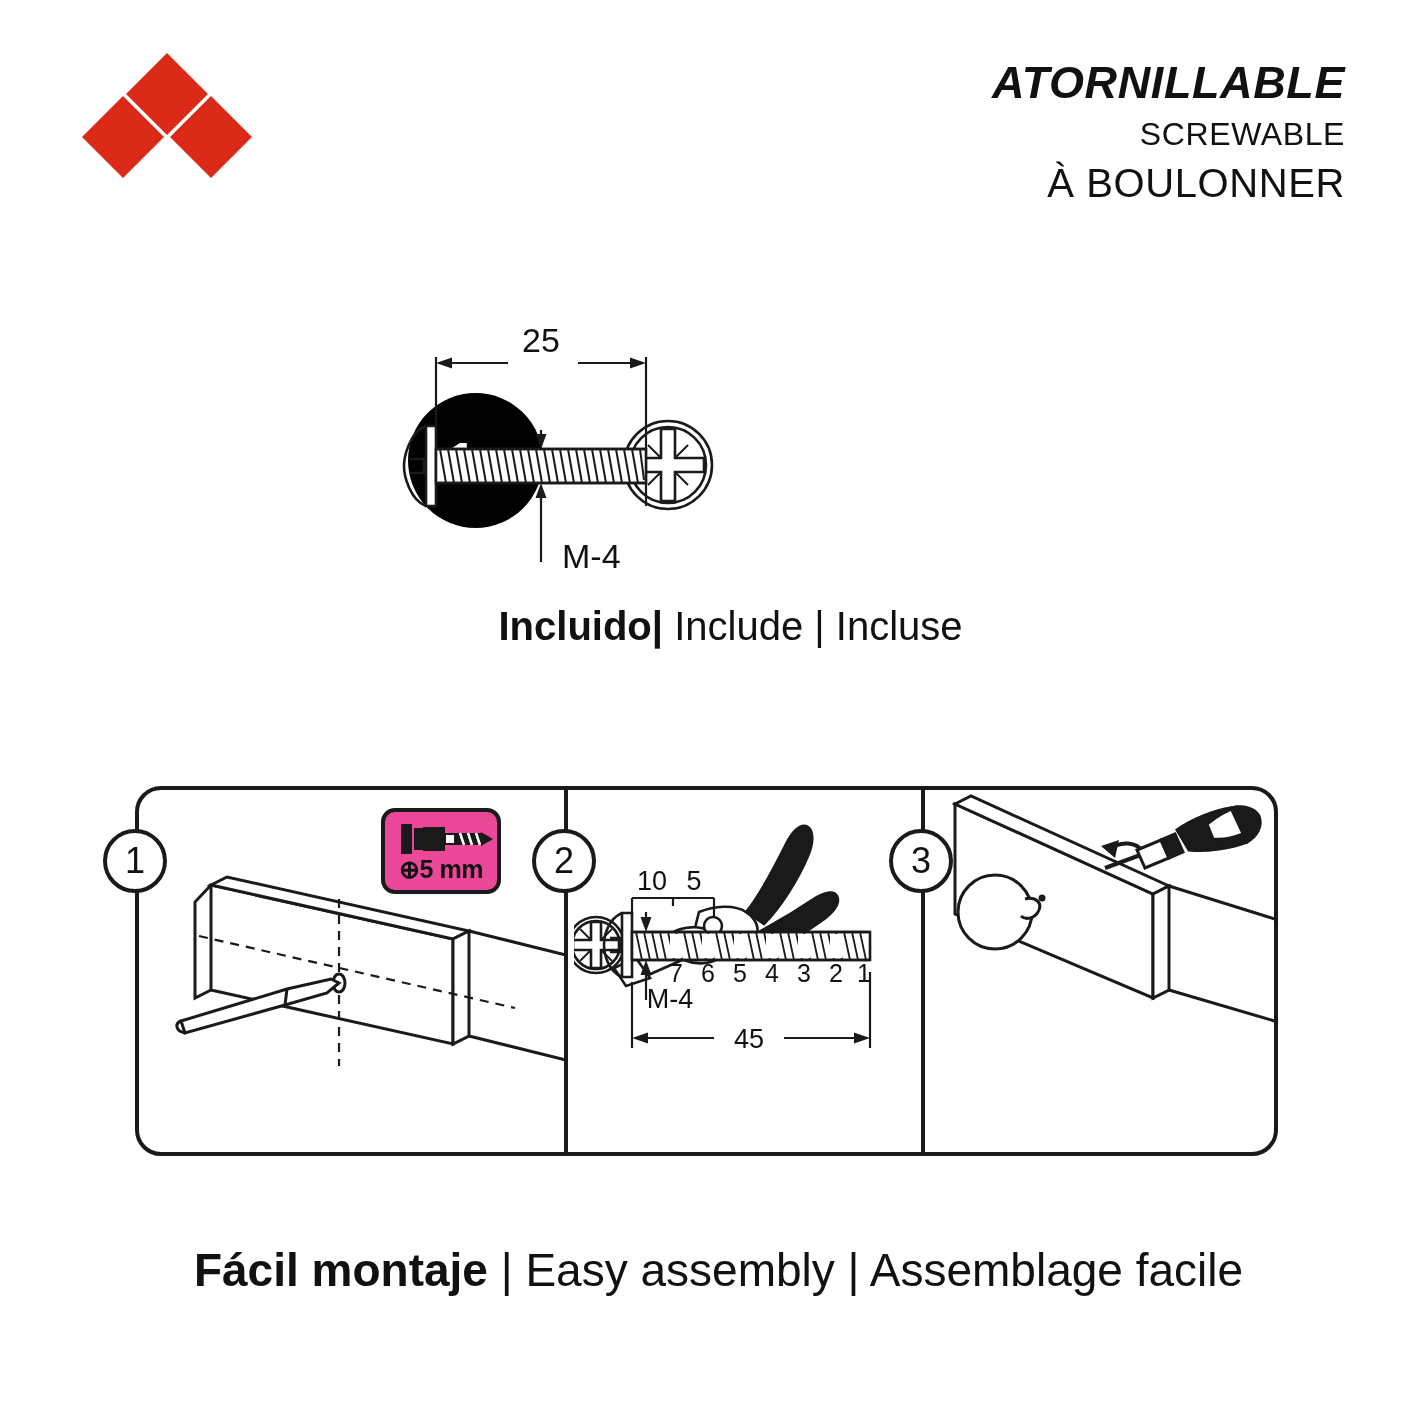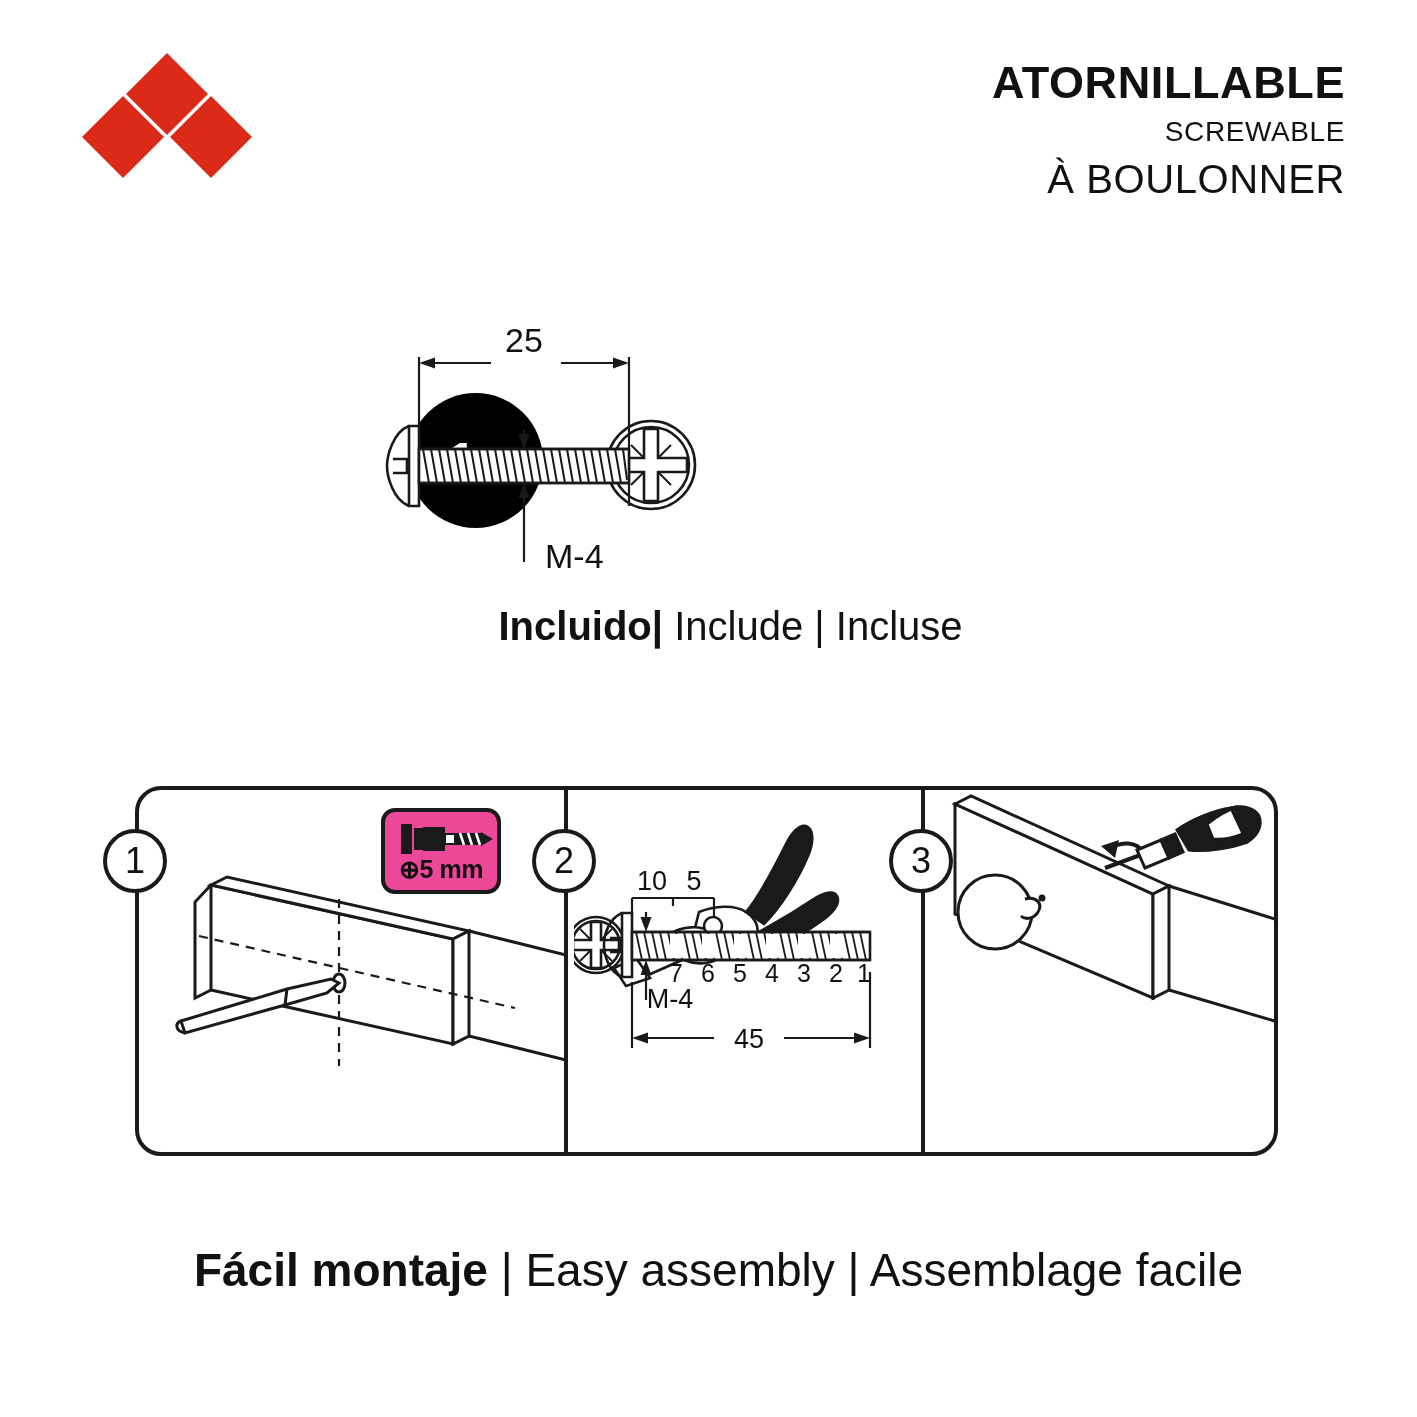--- a/index.html
+++ b/index.html
@@ -9,26 +9,26 @@
     font-family:"Liberation Sans", sans-serif;
     color:#111111;
     position:relative;
     overflow:hidden;
   }
   .sheet{position:absolute;inset:0;}
 
   
   .logo{position:absolute;left:85px;top:62px;width:165px;height:125px;}
   .hdr{position:absolute;right:72px;top:60px;text-align:right;line-height:1.0;}
-  .hdr .l1{font-size:45px;font-weight:bold;letter-spacing:.6px;display:block;}
-  .hdr .l2{font-size:28px;font-weight:400;letter-spacing:.6px;display:block;margin-top:13px;}
+  .hdr .l1{font-size:45px;font-weight:bold;letter-spacing:.6px;display:block;font-style:italic;}
+  .hdr .l2{font-size:32px;font-weight:400;letter-spacing:.6px;display:block;margin-top:13px;}
   .hdr .l3{font-size:40px;font-weight:400;letter-spacing:.6px;display:block;margin-top:13px;}
 
   
-  .inc-art{position:absolute;left:373px;top:330px;width:640px;height:265px;}
+  .inc-art{position:absolute;left:390px;top:330px;width:640px;height:265px;}
   .badge{
     position:absolute;left:408px;top:393px;width:135px;height:135px;border-radius:50%;
     background:#000;color:#fff;display:flex;align-items:center;justify-content:center;
     font-size:52px;font-weight:bold;letter-spacing:-1px;
   }
   .inc-cap{
     position:absolute;left:0;right:0;top:604px;text-align:center;font-size:40px;
     white-space:nowrap;
     margin-left:44px;
   }

